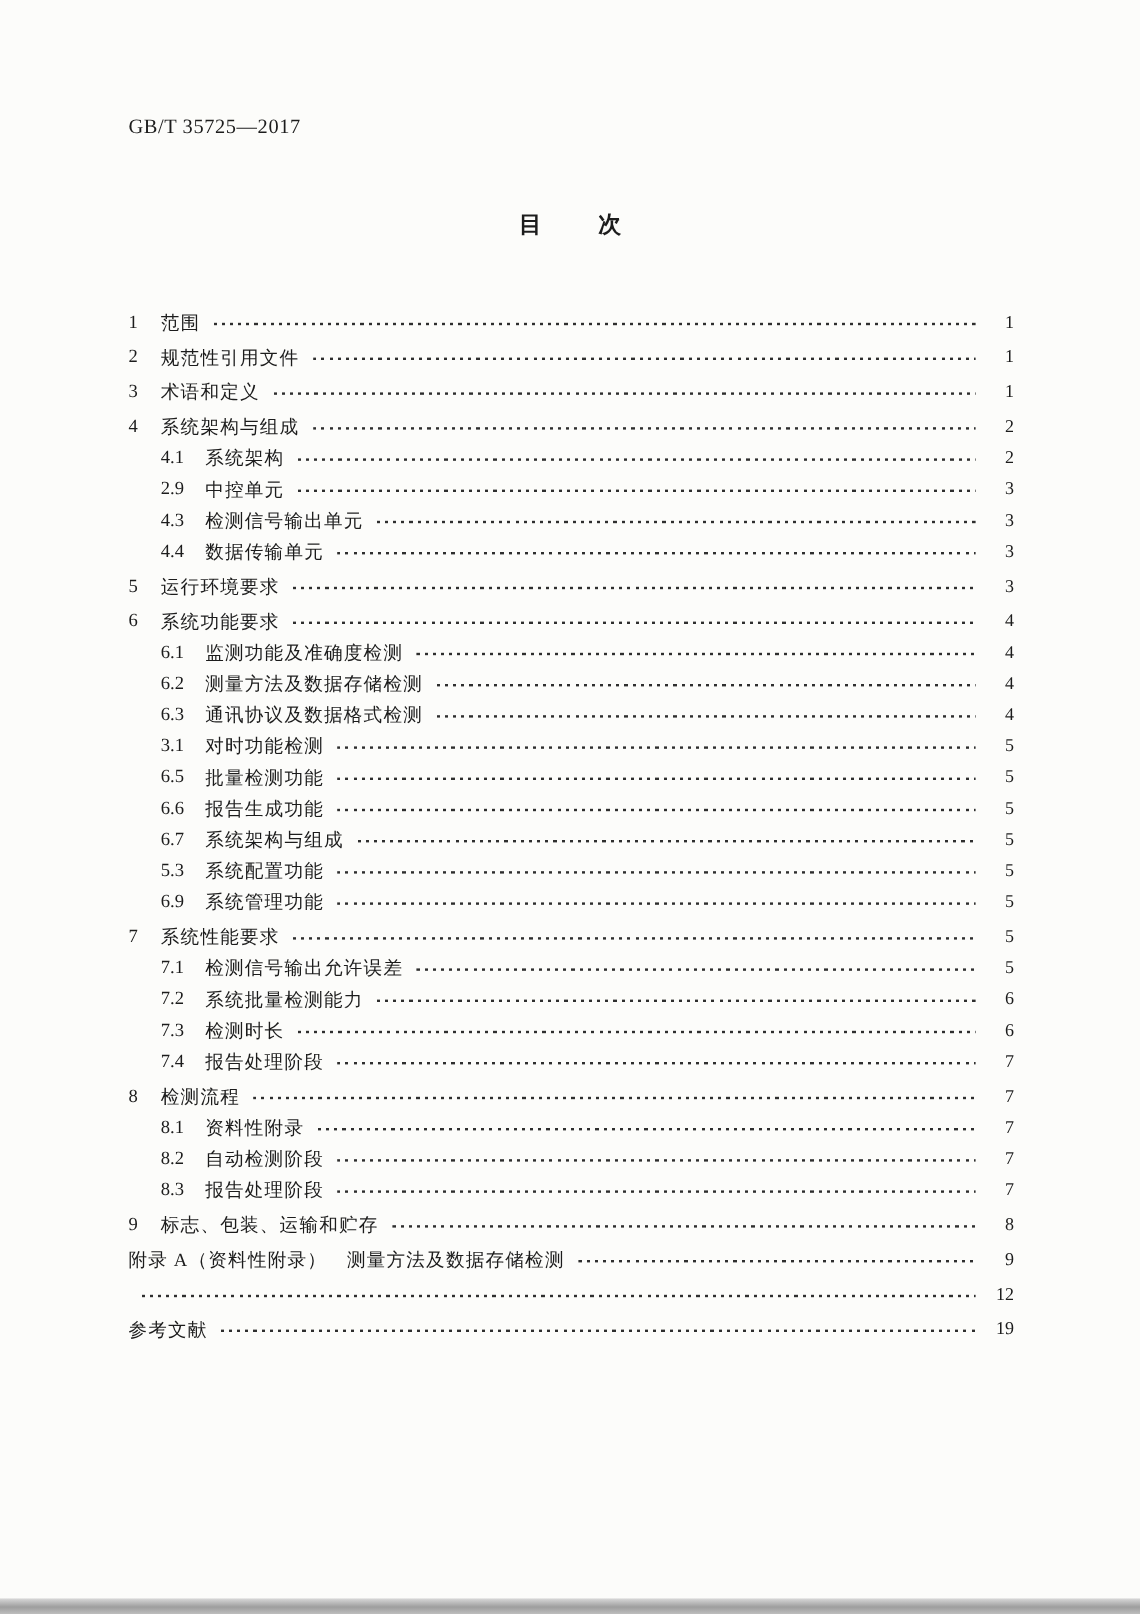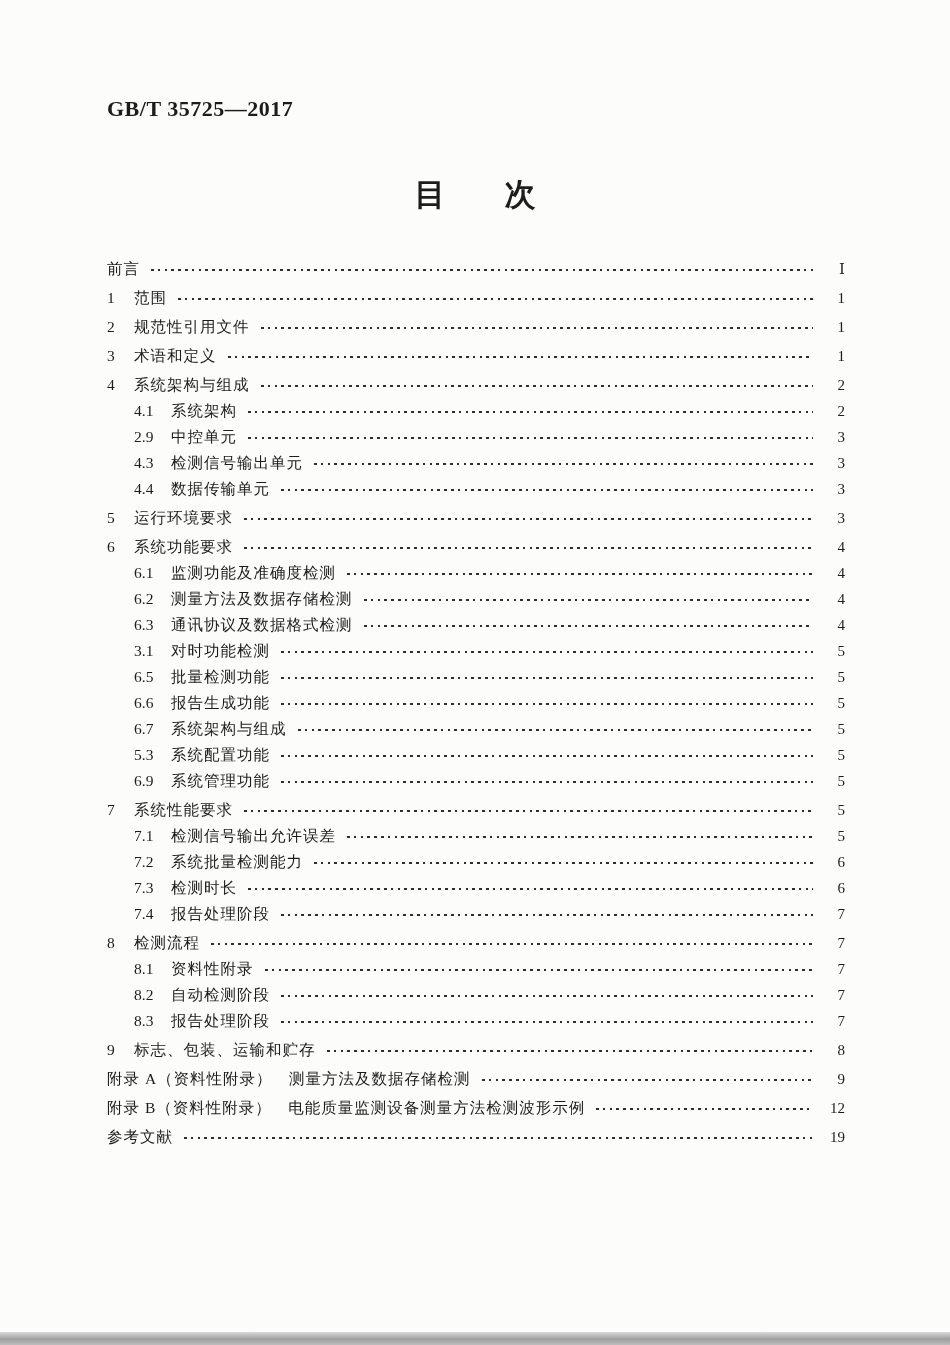--- a/index.html
+++ b/index.html
@@ -8,31 +8,31 @@
     background: #fcfcfa;
     font-family: "Liberation Serif", "DejaVu Serif", serif;
     color: #1c1c1c;
     position: relative;
     overflow: hidden;
   }
   .doc-number {
     position: absolute;
     left: 107px;
     top: 96px;
-    font-size: 22px;
-    font-weight: bold;
+    font-size: 17px;
+    font-weight: normal;
     letter-spacing: 0.5px;
   }
   .title {
     position: absolute;
     top: 174px;
     left: 0;
     width: 100%;
     text-align: center;
-    font-size: 31px;
+    font-size: 19px;
     font-weight: bold;
     letter-spacing: 14px;
     text-indent: 14px;
   }
   .toc {
     position: absolute;
     left: 107px;
     top: 256px;
     width: 738px;
   }
@@ -83,26 +83,20 @@
 </style>
 </head>
 <body>
 
 <div class="doc-number">GB/T 35725—2017</div>
 
 <h1 class="title">目　次</h1>
 
 <div class="toc">
     <div class="toc-row l0">
-
-    <span class="label">前言</span>
-    <span class="leader"></span>
-    <span class="pagenum">Ⅰ</span>
-  </div>
-    <div class="toc-row l0">
     <span class="num">1</span>
     <span class="label">范围</span>
     <span class="leader"></span>
     <span class="pagenum">1</span>
   </div>
     <div class="toc-row l0">
     <span class="num">2</span>
     <span class="label">规范性引用文件</span>
     <span class="leader"></span>
     <span class="pagenum">1</span>
@@ -270,21 +264,20 @@
     <span class="pagenum">8</span>
   </div>
     <div class="toc-row l0">
 
     <span class="label">附录 A（资料性附录）　测量方法及数据存储检测</span>
     <span class="leader"></span>
     <span class="pagenum">9</span>
   </div>
     <div class="toc-row l0">
 
-    <span class="label">附录 B（资料性附录）　电能质量监测设备测量方法检测波形示例</span>
     <span class="leader"></span>
     <span class="pagenum">12</span>
   </div>
     <div class="toc-row l0">
 
     <span class="label">参考文献</span>
     <span class="leader"></span>
     <span class="pagenum">19</span>
   </div>
   </div>

